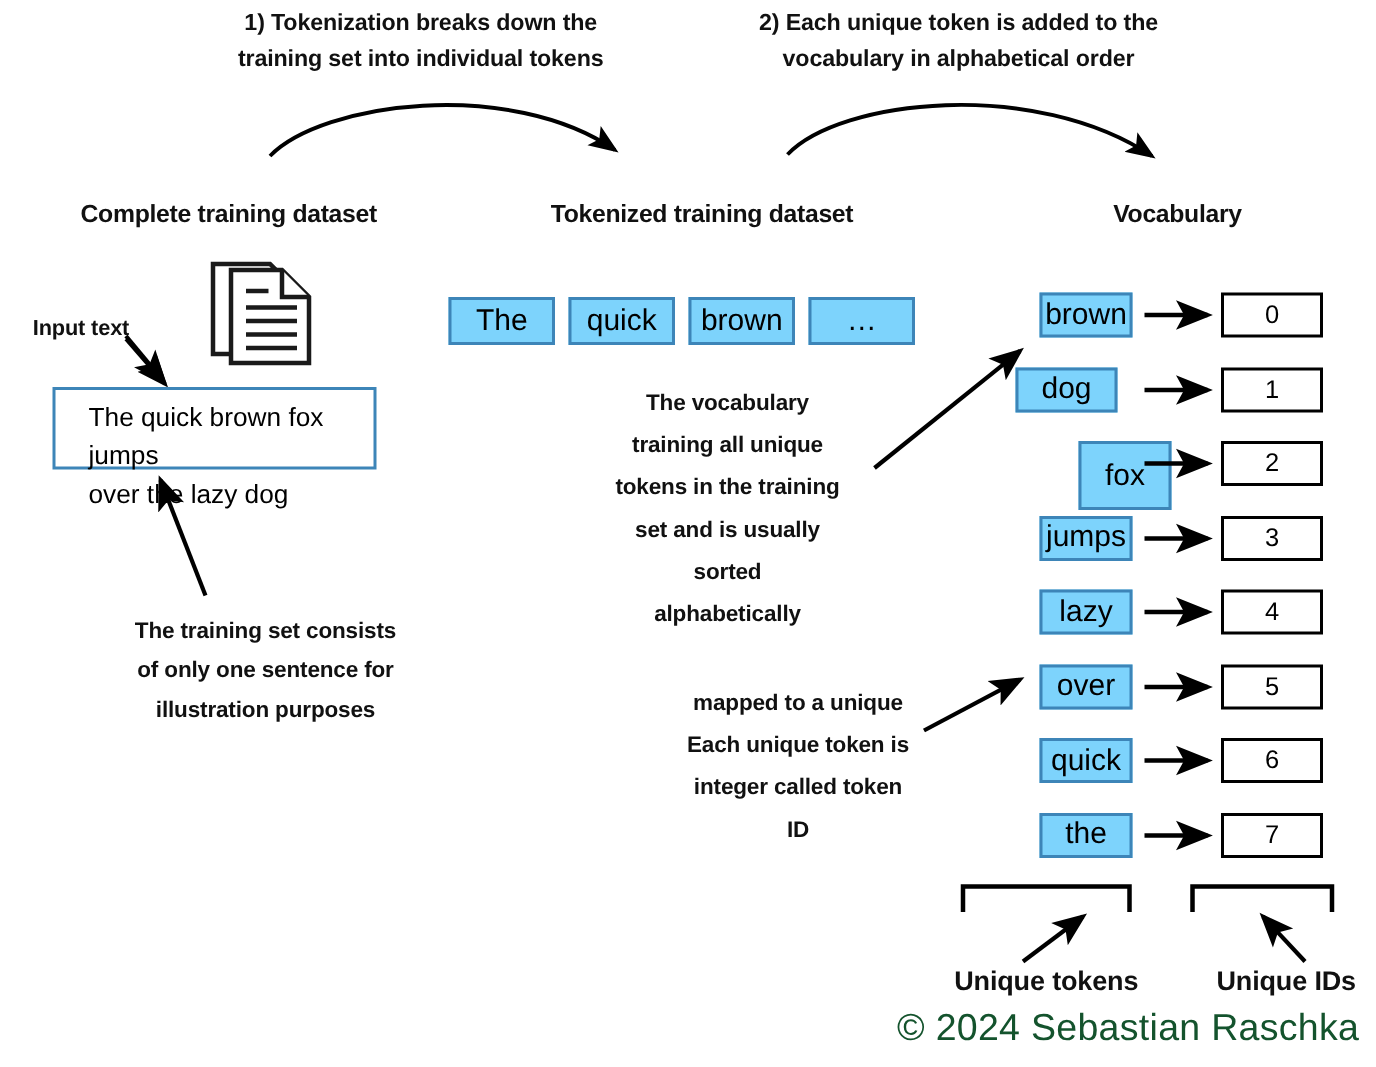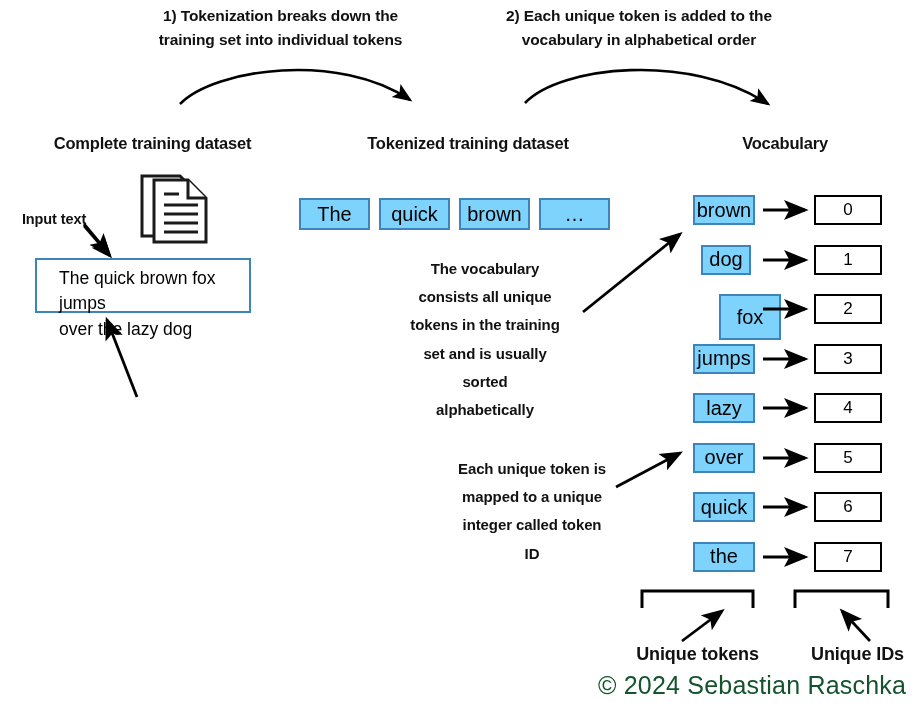--- a/index.html
+++ b/index.html
@@ -162,47 +162,52 @@
 
   <svg class="abs" style="left:85px; top:305px;" width="90" height="105">
     <defs>
       <marker id="ah4" markerWidth="10" markerHeight="10" refX="7" refY="3.6" orient="auto" markerUnits="strokeWidth">
         <path d="M0,0.3 L8.2,3.6 L0,6.9 L1.8,3.6 Z" fill="#000000"></path>
       </marker>
     </defs>
     <line x1="52" y1="92" x2="22" y2="15" stroke="#000000" stroke-width="2.8" marker-end="url(#ah4)"></line>
   </svg>
 
+  <div class="abs annot" style="left:52px; top:408px; width:250px;">
+    <div>The training set consists</div>
+    <div>of only one sentence for</div>
+    <div>illustration purposes</div>
+  </div>
 
   <div class="abs blue-box" style="left:299px; top:198px; width:71px; height:32px;">The</div>
   <div class="abs blue-box" style="left:379px; top:198px; width:71px; height:32px;">quick</div>
   <div class="abs blue-box" style="left:459px; top:198px; width:71px; height:32px;">brown</div>
   <div class="abs blue-box" style="left:539px; top:198px; width:71px; height:32px;">…</div>
 
   <div class="abs annot" style="left:392px; top:255px; width:186px; line-height:1.88;">
     <div>The vocabulary</div>
-    <div>consists all unique</div>
+    <div>training all unique</div>
     <div>tokens in the training</div>
     <div>set and is usually</div>
     <div>sorted</div>
     <div>alphabetically</div>
   </div>
 
   <svg class="abs" style="left:575px; top:220px;" width="120" height="105">
     <defs>
       <marker id="ah5" markerWidth="10" markerHeight="10" refX="7" refY="3.6" orient="auto" markerUnits="strokeWidth">
         <path d="M0,0.3 L8.2,3.6 L0,6.9 L1.8,3.6 Z" fill="#000000"></path>
       </marker>
     </defs>
     <line x1="8" y1="92" x2="105" y2="14" stroke="#000000" stroke-width="2.8" marker-end="url(#ah5)"></line>
   </svg>
 
   <div class="abs annot" style="left:437px; top:455px; width:190px; line-height:1.88;">
+    <div>mapped to a unique</div>
     <div>Each unique token is</div>
-    <div>mapped to a unique</div>
     <div>integer called token</div>
     <div>ID</div>
   </div>
 
   <svg class="abs" style="left:612px; top:445px;" width="90" height="50">
     <defs>
       <marker id="ah6" markerWidth="10" markerHeight="10" refX="7" refY="3.6" orient="auto" markerUnits="strokeWidth">
         <path d="M0,0.3 L8.2,3.6 L0,6.9 L1.8,3.6 Z" fill="#000000"></path>
       </marker>
     </defs>
@@ -213,21 +218,21 @@
       <div class="abs blue-box" style="left: 693px; top: 195px; width: 62px; height: 30px;">brown</div>
       <svg class="abs" width="52" height="16" style="left: 762px; top: 203px;">
         <defs>
           <marker id="va0" markerWidth="10" markerHeight="10" refX="7" refY="3.6" orient="auto" markerUnits="strokeWidth">
             <path d="M0,0.3 L8.2,3.6 L0,6.9 L1.8,3.6 Z" fill="#000000"></path>
           </marker>
         </defs>
         <line x1="1" y1="7" x2="43" y2="7" stroke="#000000" stroke-width="3" marker-end="url(#va0)"></line>
       </svg>
       <div class="abs black-box" style="left: 814px; top: 195px; width: 68px; height: 30px;">0</div>
-      <div class="abs blue-box" style="left: 701px; top: 244.5px; width: 50px; height: 30px;">dog</div>
+      <div class="abs blue-box" style="left: 677px; top: 244.5px; width: 68px; height: 30px;">dog</div>
       <svg class="abs" width="52" height="16" style="left: 762px; top: 252.5px;">
         <defs>
           <marker id="va1" markerWidth="10" markerHeight="10" refX="7" refY="3.6" orient="auto" markerUnits="strokeWidth">
             <path d="M0,0.3 L8.2,3.6 L0,6.9 L1.8,3.6 Z" fill="#000000"></path>
           </marker>
         </defs>
         <line x1="1" y1="7" x2="43" y2="7" stroke="#000000" stroke-width="3" marker-end="url(#va1)"></line>
       </svg>
       <div class="abs black-box" style="left: 814px; top: 244.5px; width: 68px; height: 30px;">1</div>
       <div class="abs blue-box" style="left: 719px; top: 294px; width: 62px; height: 46px;">fox</div>

